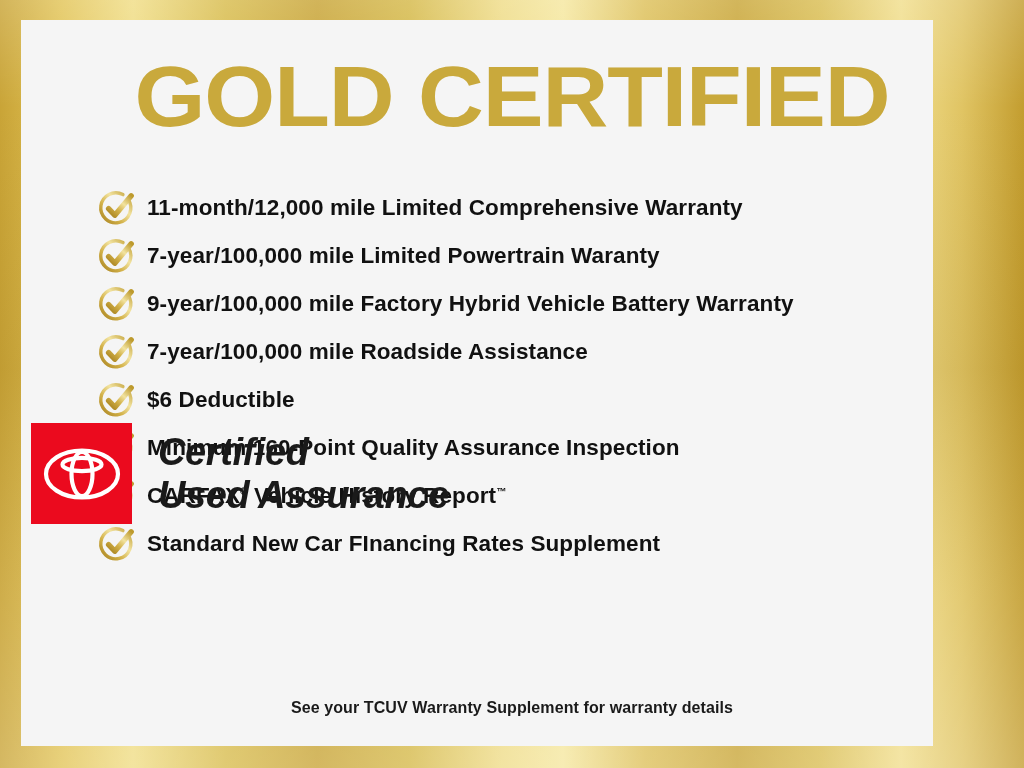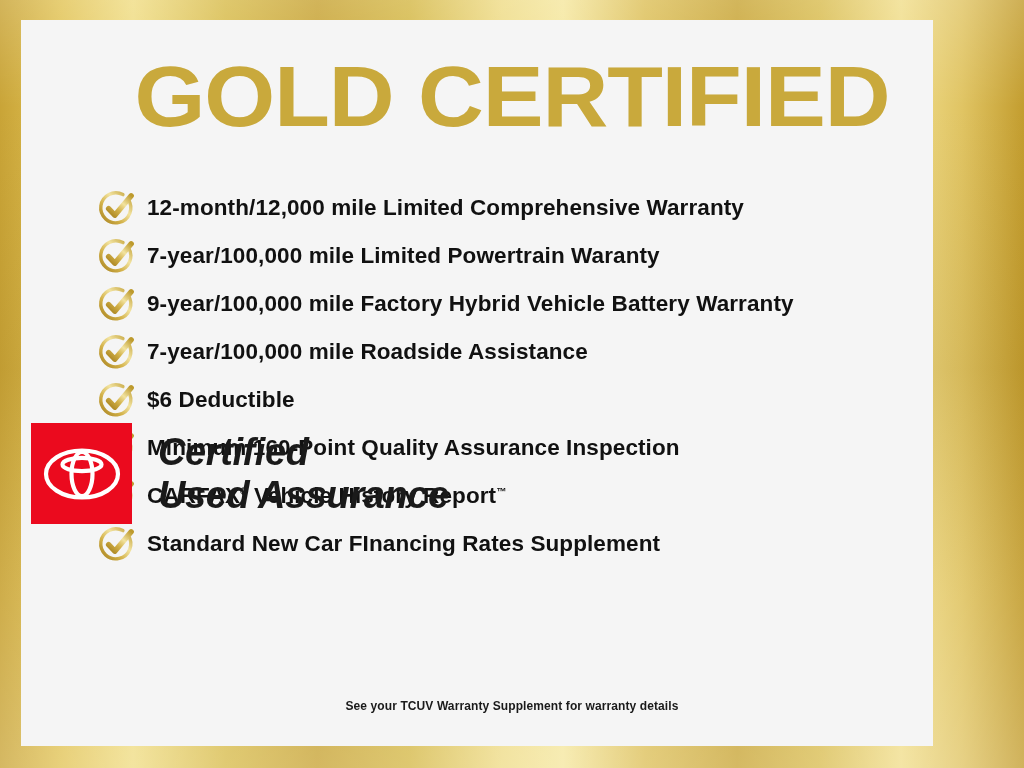--- a/index.html
+++ b/index.html
@@ -160,21 +160,21 @@
 
   
   .footnote {
     position: absolute;
     top: 679px;
     left: 0;
     width: 982px;
     text-align: center;
     font-family: "Liberation Sans", sans-serif;
     font-weight: bold;
-    font-size: 12px;
+    font-size: 16px;
     color: #1a1a1a;
     letter-spacing: 0.1px;
   }
 </style>
 </head>
 <body>
 
 <div class="frame">
   <div class="card">
 
@@ -190,21 +190,21 @@
                 <stop offset="0%" stop-color="#a8821f"></stop>
                 <stop offset="35%" stop-color="#d3b24a"></stop>
                 <stop offset="62%" stop-color="#f2e3a0"></stop>
                 <stop offset="100%" stop-color="#bd9a2d"></stop>
               </linearGradient>
             </defs>
             <path d="M33.2 13.4a15 15 0 1 1-5.3-4.8" fill="none" stroke="url(#g1)" stroke-width="3.4" stroke-linecap="round"></path>
             <path d="M13.6 22.6 l6.2 6.6 L36.2 9.8" fill="none" stroke="url(#g1)" stroke-width="5.4" stroke-linecap="round" stroke-linejoin="round"></path>
           </svg>
         </span>
-        <span class="benefit-text">12-month/12,000 mile Limited Comprehensive Warranty</span>
+        <span class="benefit-text">11-month/12,000 mile Limited Comprehensive Warranty</span>
       </li>
 
       <li class="benefit-row">
         <span class="check-icon">
           <svg viewBox="0 0 44 44" width="44" height="44" aria-hidden="true">
             <path d="M33.2 13.4a15 15 0 1 1-5.3-4.8" fill="none" stroke="url(#g1)" stroke-width="3.4" stroke-linecap="round"></path>
             <path d="M13.6 22.6 l6.2 6.6 L36.2 9.8" fill="none" stroke="url(#g1)" stroke-width="5.4" stroke-linecap="round" stroke-linejoin="round"></path>
           </svg>
         </span>
         <span class="benefit-text">7-year/100,000 mile Limited Powertrain Waranty</span>

